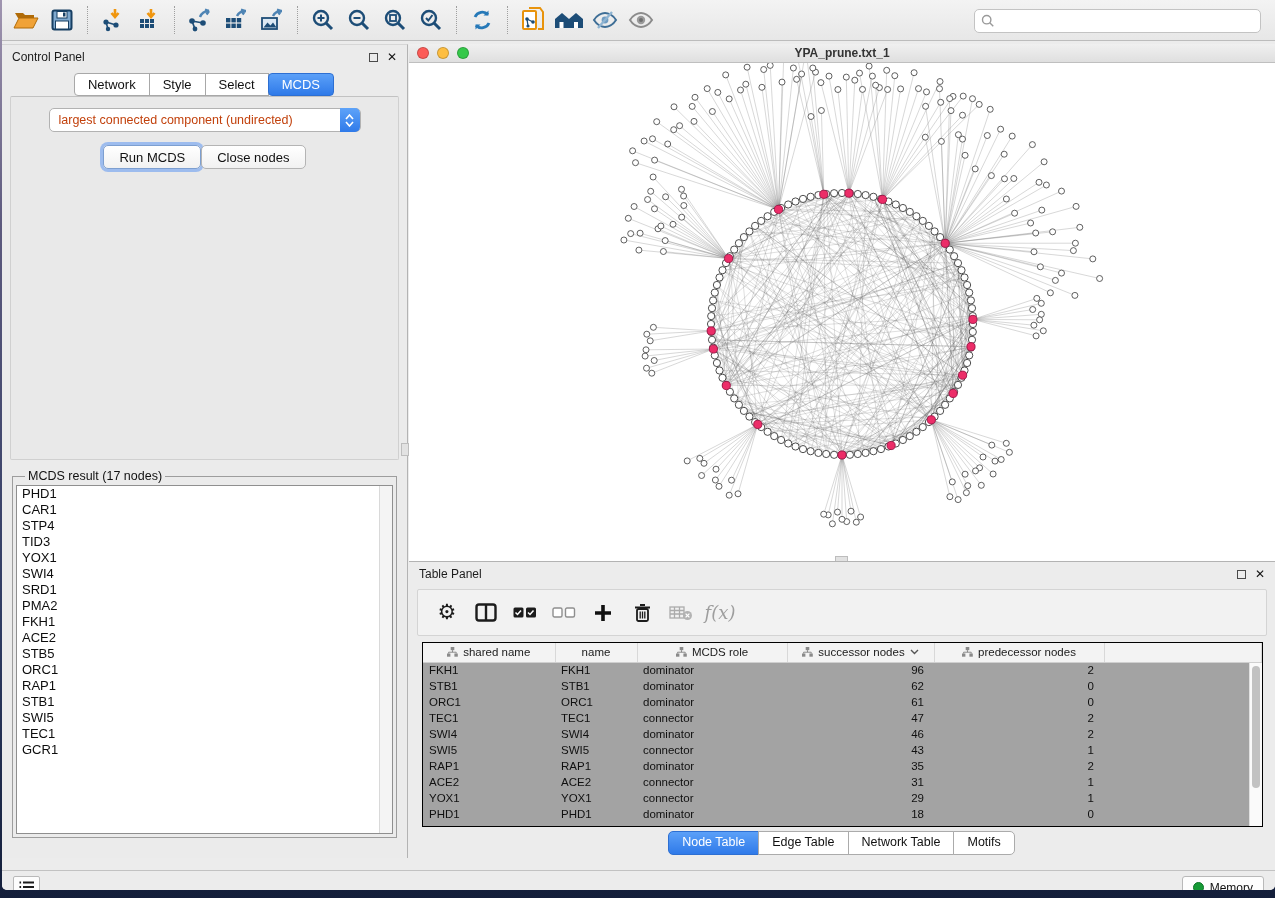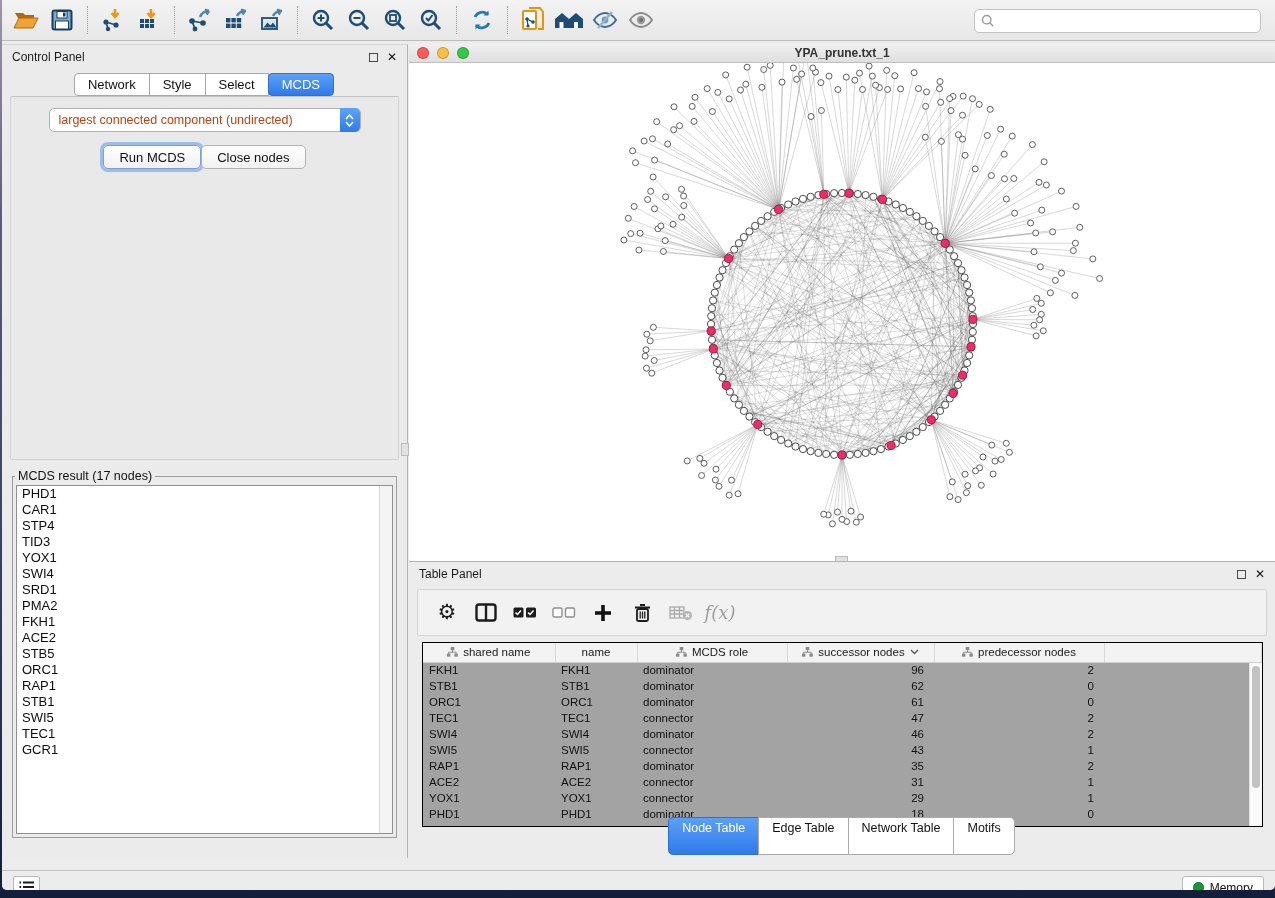--- a/index.html
+++ b/index.html
@@ -52,21 +52,21 @@
              display:flex; flex-direction:column; align-items:center; justify-content:center; gap:1px; }
   .sel-cap svg { display:block; }
   .btn-row { margin-top:13px; display:flex; justify-content:center; }
   .mac-btn { height:24px; padding:0 15px; background:linear-gradient(#ffffff,#f1f1f1);
              border:1px solid #b4b4b4; border-radius:5px; font-size:13px; color:#111;
              font-family:inherit; }
   .mac-btn.focused { box-shadow:0 0 0 3px rgba(106,158,242,.6); border-color:#7d9fd0; }
 
   fieldset.result-group { position:absolute; left:10px; right:10px; top:424px; bottom:20px;
                           border:1px solid #9d9d9d; }
-  fieldset.result-group legend { font-size:12.5px; color:#111; padding:0 3px; margin-left:2px; }
+  fieldset.result-group legend { font-size:12.5px; color:#111; padding:0 3px; margin-left:12px; }
   .result-list { position:absolute; left:3px; right:3px; top:2px; bottom:3px; background:#fff;
                  border:1px solid #8f8f8f; overflow:hidden; }
   .result-scroll { position:absolute; right:0; top:0; bottom:0; width:13px; background:#f4f4f4;
                    border-left:1px solid #d9d9d9; }
   .mli { font-size:13px; line-height:16px; padding-left:5px; color:#0d0d0d; }
 
   
   .network-window { position:absolute; left:407px; top:44px; right:0; height:517px; }
   .net-titlebar { height:19px; background:linear-gradient(#f0f0f0,#dfdfdf);
                   border-bottom:1px solid #bfbfbf; position:relative;
@@ -101,21 +101,21 @@
   .node-table th .hcell { display:inline-flex; align-items:center; gap:5px; }
   .node-table td { height:16px; font-size:11.5px; color:#101010; padding:0 6px;
                    white-space:nowrap; overflow:hidden; }
   .node-table td.num { text-align:right; padding-right:10px; }
   .tbl-scroll { position:absolute; right:0; top:20px; bottom:0; width:13px; background:#fafafa;
                 border-left:1px solid #e0e0e0; }
   .tbl-thumb { position:absolute; left:2px; right:2px; top:3px; height:122px;
                background:#c2c2c2; border-radius:5px; }
 
   .table-tabs { position:absolute; left:0; right:0; bottom:3px; display:flex; justify-content:center; }
-  .tt-tab { height:38px; line-height:20px; padding:0 13px; background:#fff; border:1px solid #ababab;
+  .tt-tab { height:24px; line-height:20px; padding:0 13px; background:#fff; border:1px solid #ababab;
             margin-left:-1px; font-size:12.5px; color:#111; }
   .tt-tab:first-child { border-radius:5px 0 0 5px; }
   .tt-tab:last-child { border-radius:0 5px 5px 0; }
   .tt-tab.active { background:linear-gradient(#5ba0f8,#2f7ae9); color:#fff; border-color:#2d6fd2; }
 
   
   .status-bar { position:absolute; left:0; right:0; bottom:0; height:20px; background:#ececec;
                 border-top:1px solid #c2c2c2; }
   .list-btn { position:absolute; left:11px; top:5px; width:27px; height:22px; background:#fdfdfd;
               border:1px solid #b9b9b9; border-radius:2px; display:flex; align-items:center; justify-content:center; }

